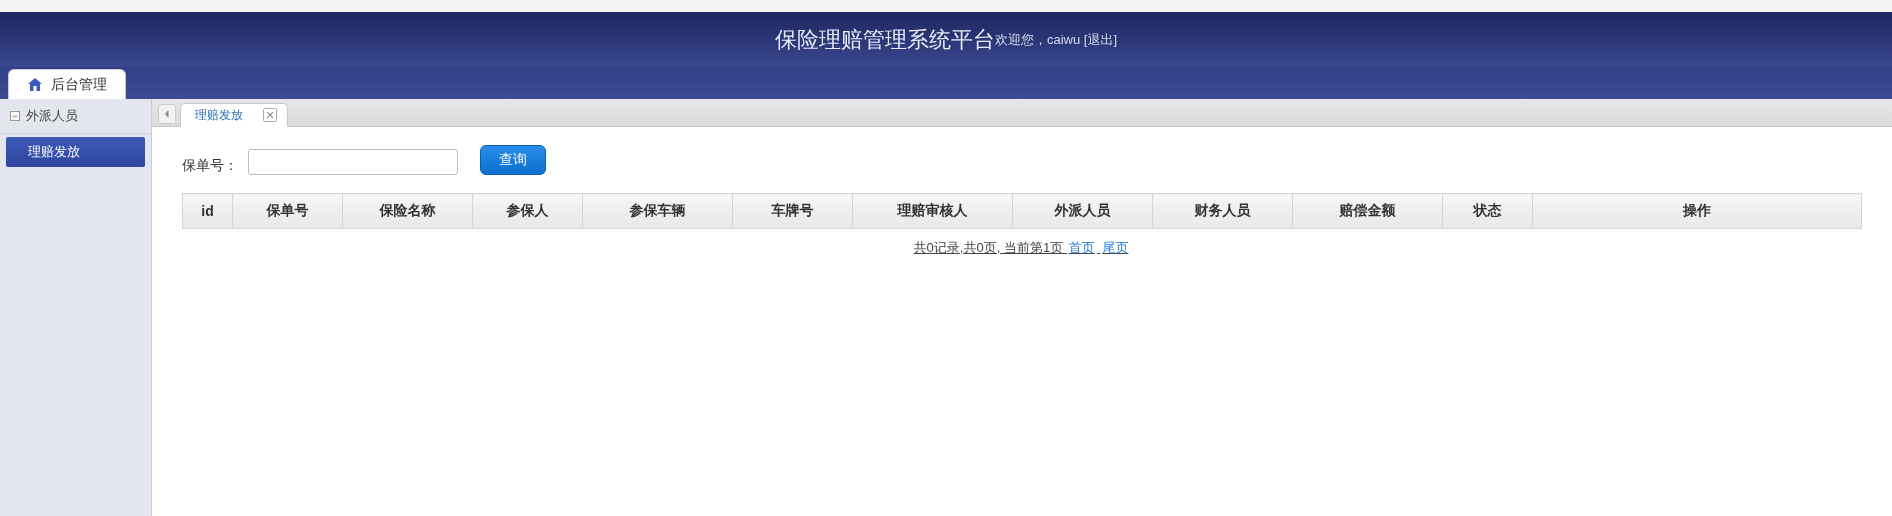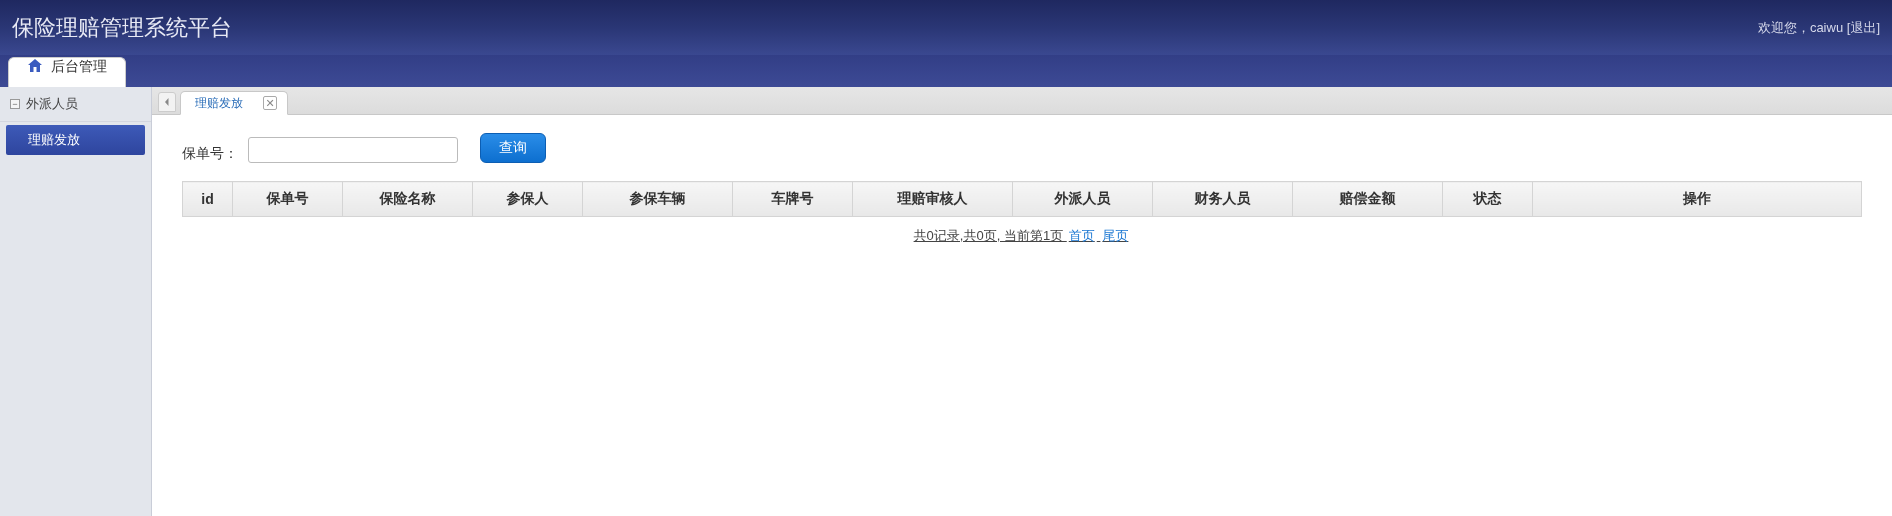--- a/index.html
+++ b/index.html
@@ -9,23 +9,24 @@
       background: #f5f5f5;
       width: 1892px;
       height: 516px;
       overflow: hidden;
     }
     .header {
       height: 55px;
       background: linear-gradient(to bottom, #1f2860, #2a3675, #3a4890);
       display: flex;
       align-items: center;
-      justify-content: space-between;
+      justify-content: center;
       padding: 0 12px;
       color: #fff;
+      margin-top: 12px;
     }
     .header-title {
       font-size: 22px;
       color: #e8eaf5;
       font-weight: normal;
     }
     .header-right {
       font-size: 13px;
       color: #d5d8ea;
     }
@@ -38,20 +39,21 @@
       display: flex;
       align-items: flex-end;
     }
     .main-tab {
       background: #fff;
       height: 30px;
       margin-left: 8px;
       padding: 0 18px;
       border-radius: 6px 6px 0 0;
       display: flex;
+      align-items: center;
       gap: 8px;
       font-size: 14px;
       color: #333;
       cursor: pointer;
       border: 1px solid #ccc;
       border-bottom: none;
     }
     .home-icon {
       width: 16px;
       height: 16px;

